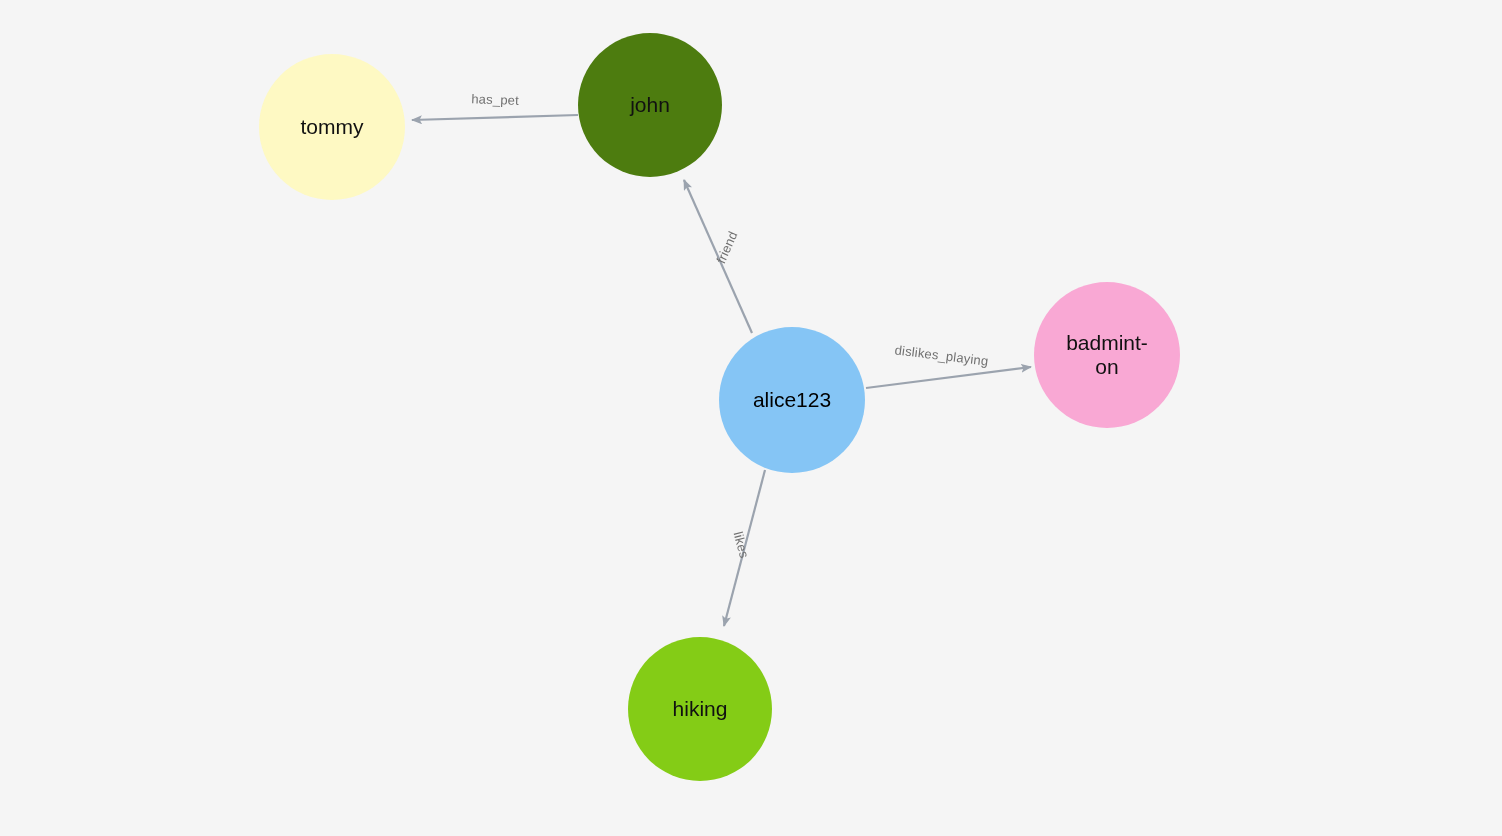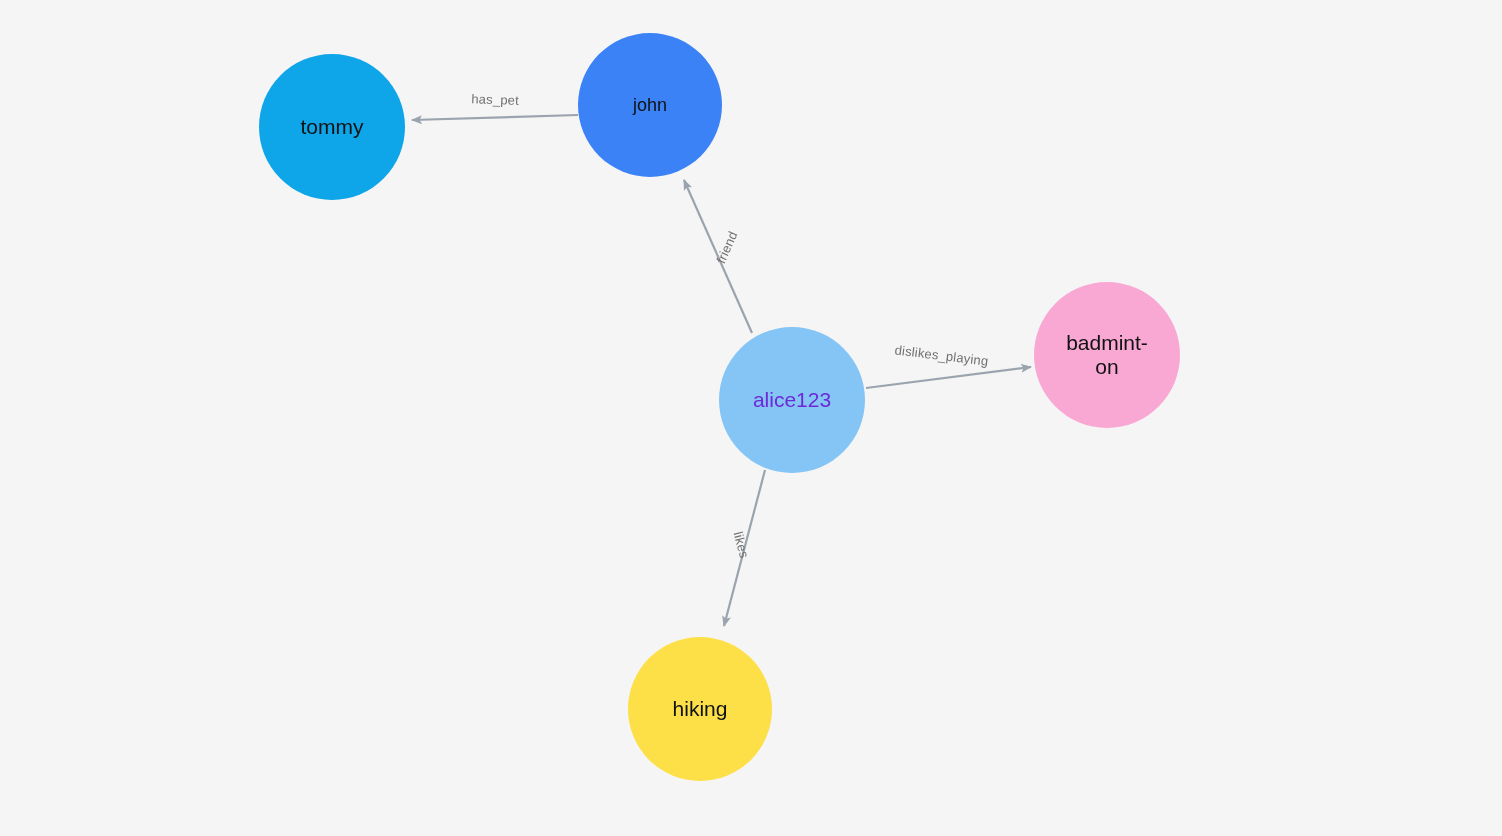--- a/index.html
+++ b/index.html
@@ -88,31 +88,31 @@
           <text class="edge-label" x="941" y="360" text-anchor="middle" fill="#707070" transform="rotate(7,941,360)">dislikes_playing</text>
         </g>
         <g>
           <line class="edge-line" x1="765" y1="470" x2="724" y2="626" stroke="#9ba3ae" marker-end="url(#arrowhead)"></line>
           <text class="edge-label" x="737" y="546" text-anchor="middle" fill="#707070" transform="rotate(75,737,546)">likes</text>
         </g>
       </g>
   </svg>
 
   <div id="nodes-group">
-      <div class="node" style="left: 259px; top: 54px; width: 146px; height: 146px; background: #0ea5e9; font-size: 21px; color: rgb(17, 17, 17);">
+      <div class="node" style="left: 259px; top: 54px; width: 146px; height: 146px; background: #fef9c3; font-size: 21px; color: rgb(17, 17, 17);">
         <span class="node-label">tommy</span>
       </div>
-      <div class="node" style="left: 578px; top: 33px; width: 144px; height: 144px; background: #3b82f6; font-size: 18px; color: rgb(17, 17, 17);">
+      <div class="node" style="left: 578px; top: 33px; width: 144px; height: 144px; background: #4d7c0f; font-size: 21px; color: rgb(17, 17, 17);">
         <span class="node-label">john</span>
       </div>
-      <div class="node" style="left: 719px; top: 327px; width: 146px; height: 146px; background: rgb(133, 197, 245); font-size: 21px; color: #6d28d9;">
+      <div class="node" style="left: 719px; top: 327px; width: 146px; height: 146px; background: rgb(133, 197, 245); font-size: 21px; color: #000000;">
         <span class="node-label">alice123</span>
       </div>
       <div class="node" style="left: 1034px; top: 282px; width: 146px; height: 146px; background: #f9a8d4; font-size: 21px; color: rgb(17, 17, 17);">
         <span class="node-label" style="white-space: pre-line;">badmint-
 on</span>
       </div>
-      <div class="node" style="left: 628px; top: 637px; width: 144px; height: 144px; background: #fde047; font-size: 21px; color: rgb(17, 17, 17);">
+      <div class="node" style="left: 628px; top: 637px; width: 144px; height: 144px; background: #84cc16; font-size: 21px; color: rgb(17, 17, 17);">
         <span class="node-label">hiking</span>
       </div>
     </div>
 
 </div>
 
 </body></html>

